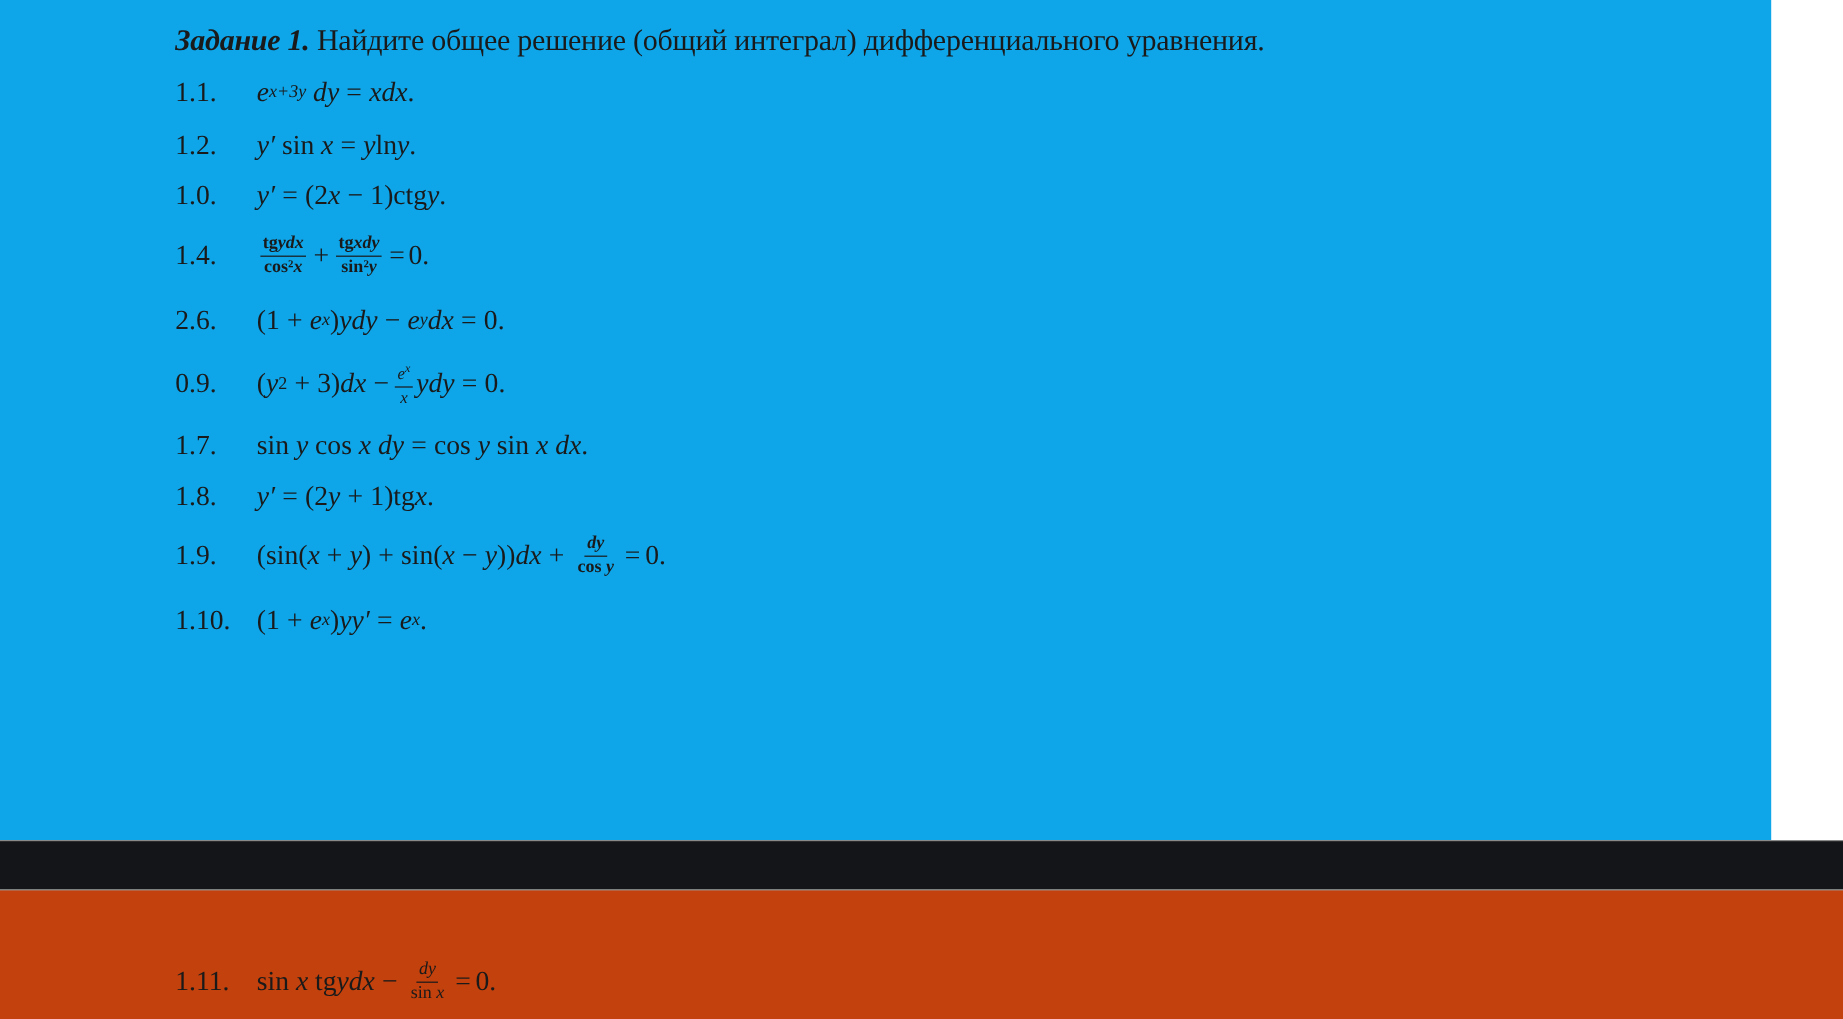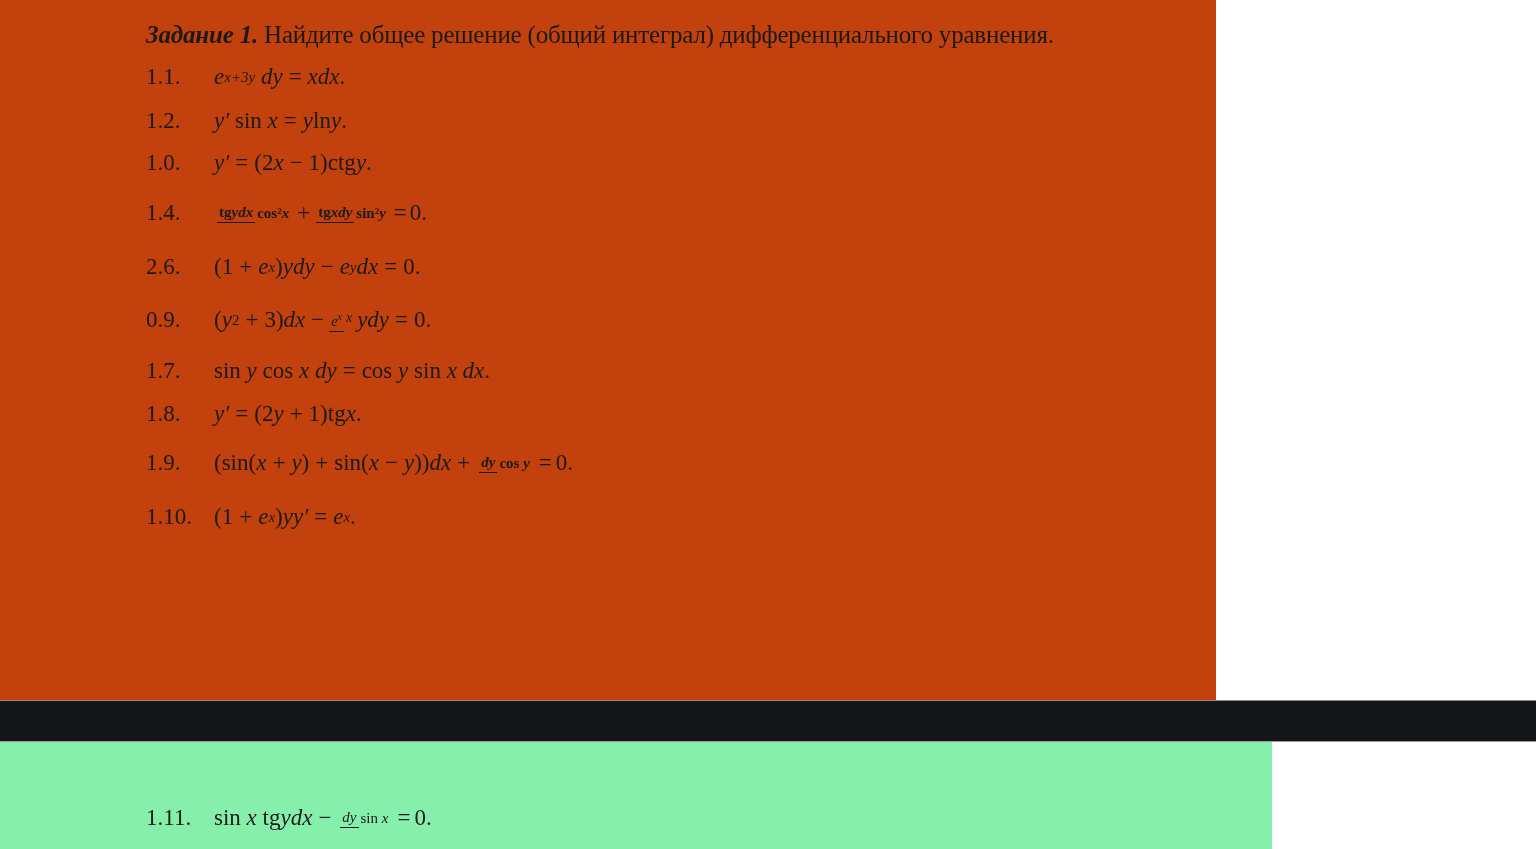--- a/index.html
+++ b/index.html
@@ -3,26 +3,26 @@
 <meta charset="utf-8">
 <style>
   * { margin: 0; padding: 0; box-sizing: border-box; }
   html, body {
     width: 1536px; height: 849px; overflow: hidden;
     background: #ffffff;
     font-family: "Liberation Serif", "DejaVu Serif", serif;
     color: #1a1a1a;
   }
   .page {
-    position: absolute; left: 0; top: 0; width: 1216px; height: 700px;
-    background: #c2410c;
+    position: absolute; left: 0; top: 0; width: 1476px; height: 700px;
+    background: #0ea5e9;
   }
   .page2 {
-    position: absolute; left: 0; top: 742px; width: 1272px; height: 107px;
-    background: #86efac;
+    position: absolute; left: 0; top: 742px; width: 1536px; height: 107px;
+    background: #c2410c;
   }
   .separator {
     position: absolute; left: 0; top: 700px; width: 1536px; height: 42px;
     background: #141518;
     border-top: 1px solid #8a8a8a;
     border-bottom: 1px solid #9a9a9a;
   }
   .heading {
     position: absolute; left: 146px; top: 19px;
     font-size: 25px; line-height: 32px; white-space: nowrap;
@@ -36,21 +36,21 @@
   }
   .num {
     display: inline-block; width: 68px;
     font-weight: normal; font-size: 23px;
   }
   .expr { display: inline-flex; align-items: center; font-size: 23px; }
   .i { font-style: italic; }
   .sup { font-size: 15px; vertical-align: super; line-height: 0; }
   .op { margin: 0 6px; }
   .frac {
-    display: inline-flex; 
+    display: inline-flex; flex-direction: column; align-items: center;
     vertical-align: middle; margin: 0 3px; font-size: 15px; line-height: 17px;
   }
   .frac .n { padding: 0 2px 1px; border-bottom: 1.5px solid #1a1a1a; }
   .frac .d { padding: 1px 2px 0; }
   .frac.bold { font-weight: bold; }
   .frac.sm { font-size: 14px; }
 </style>
 </head>
 <body>
 

